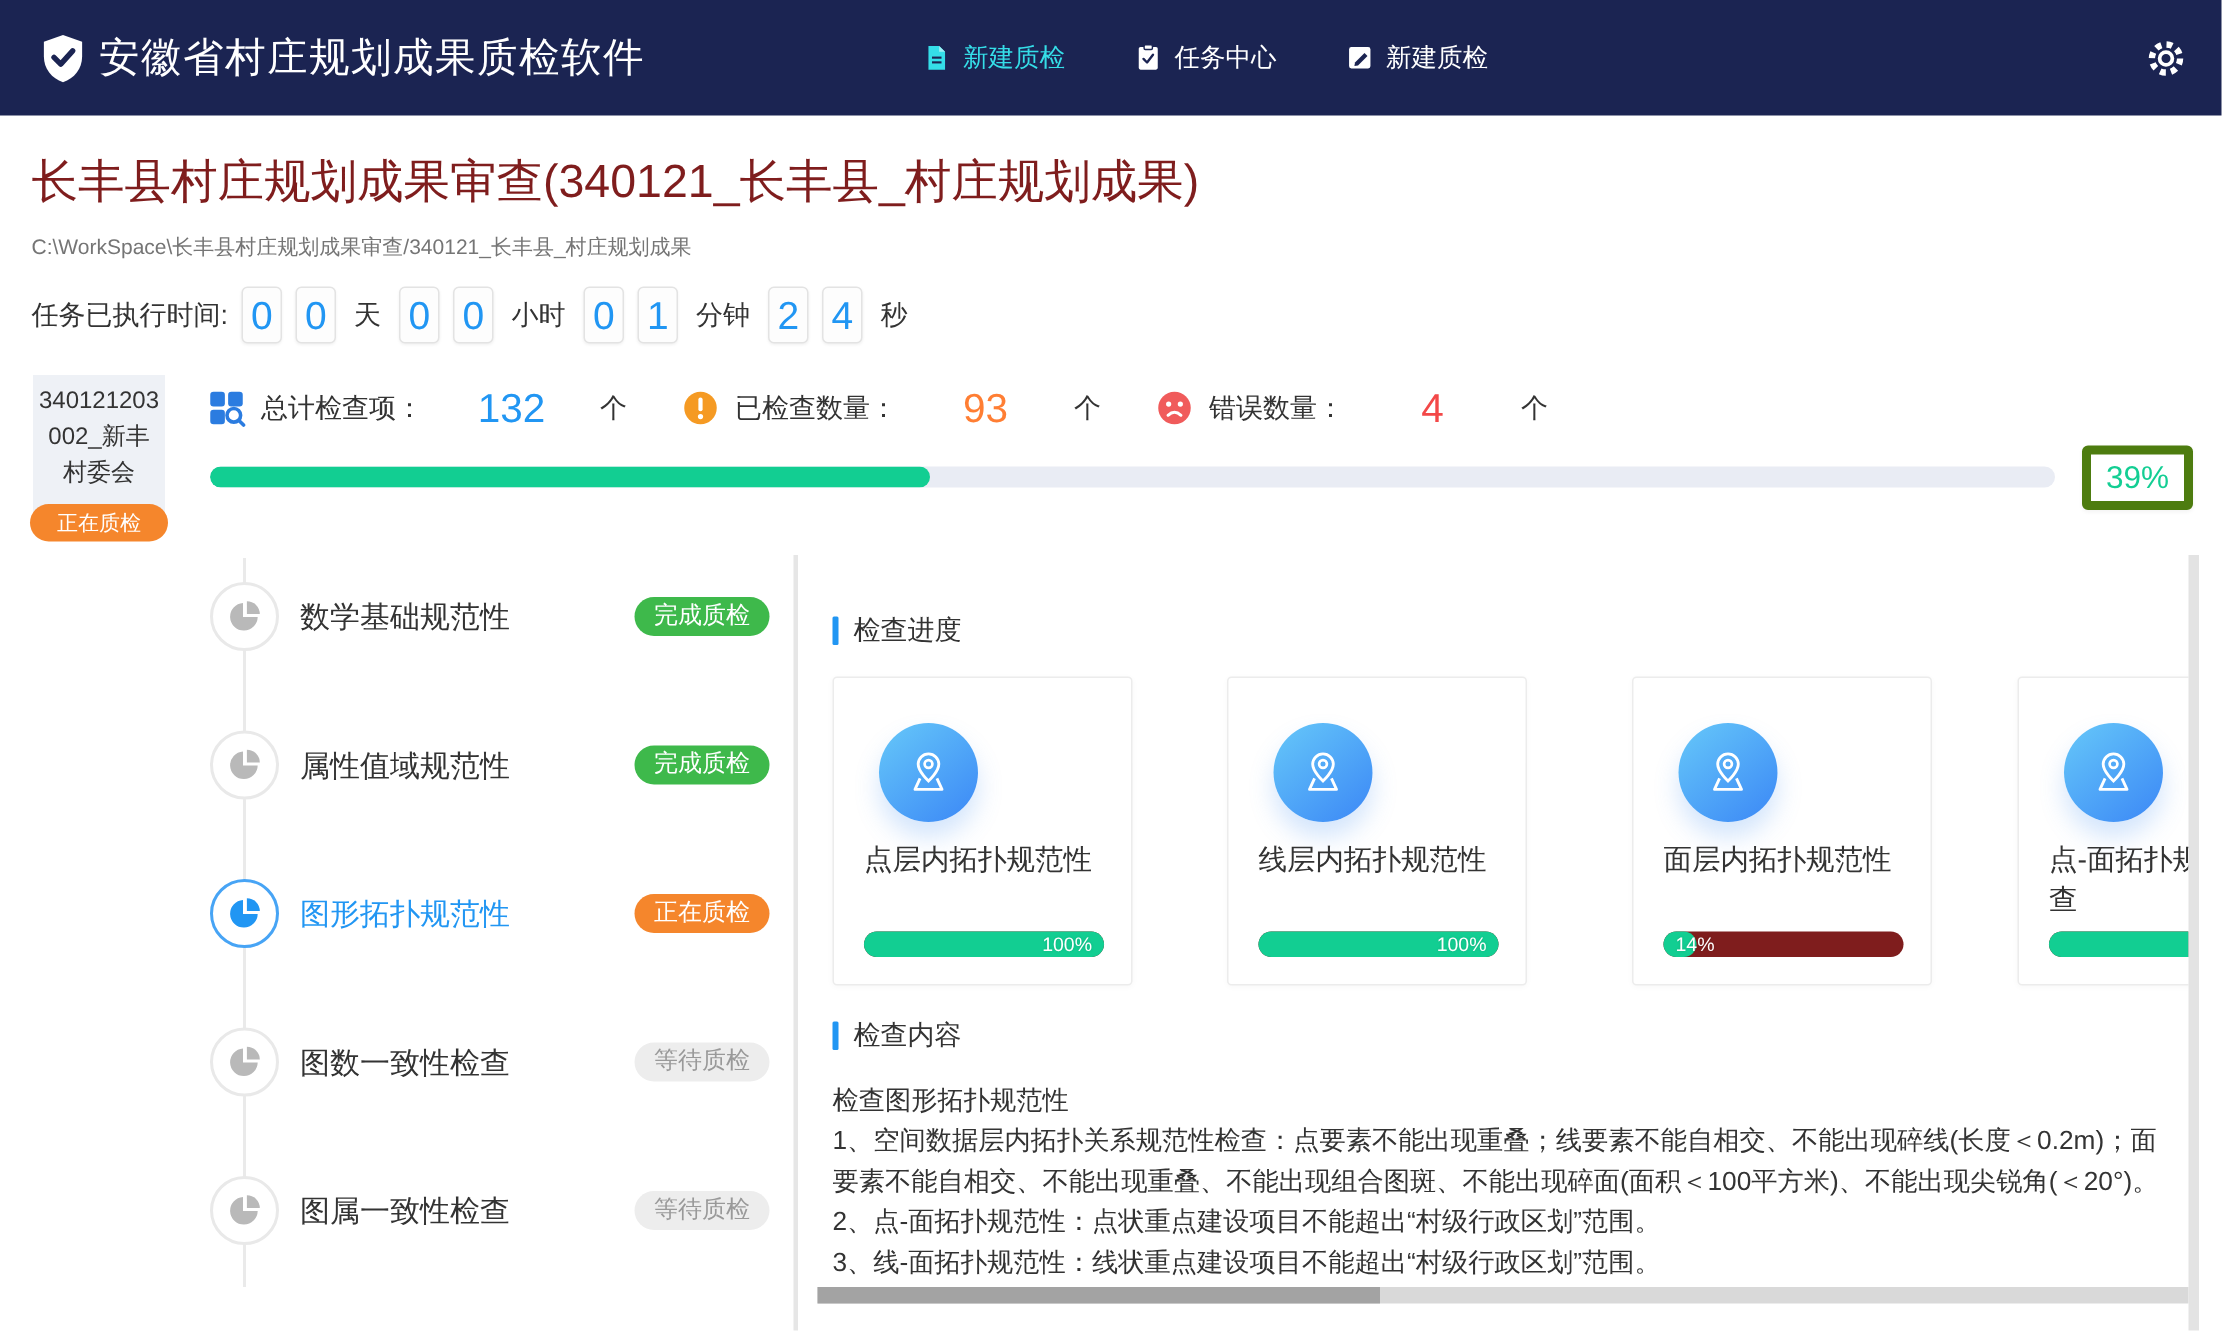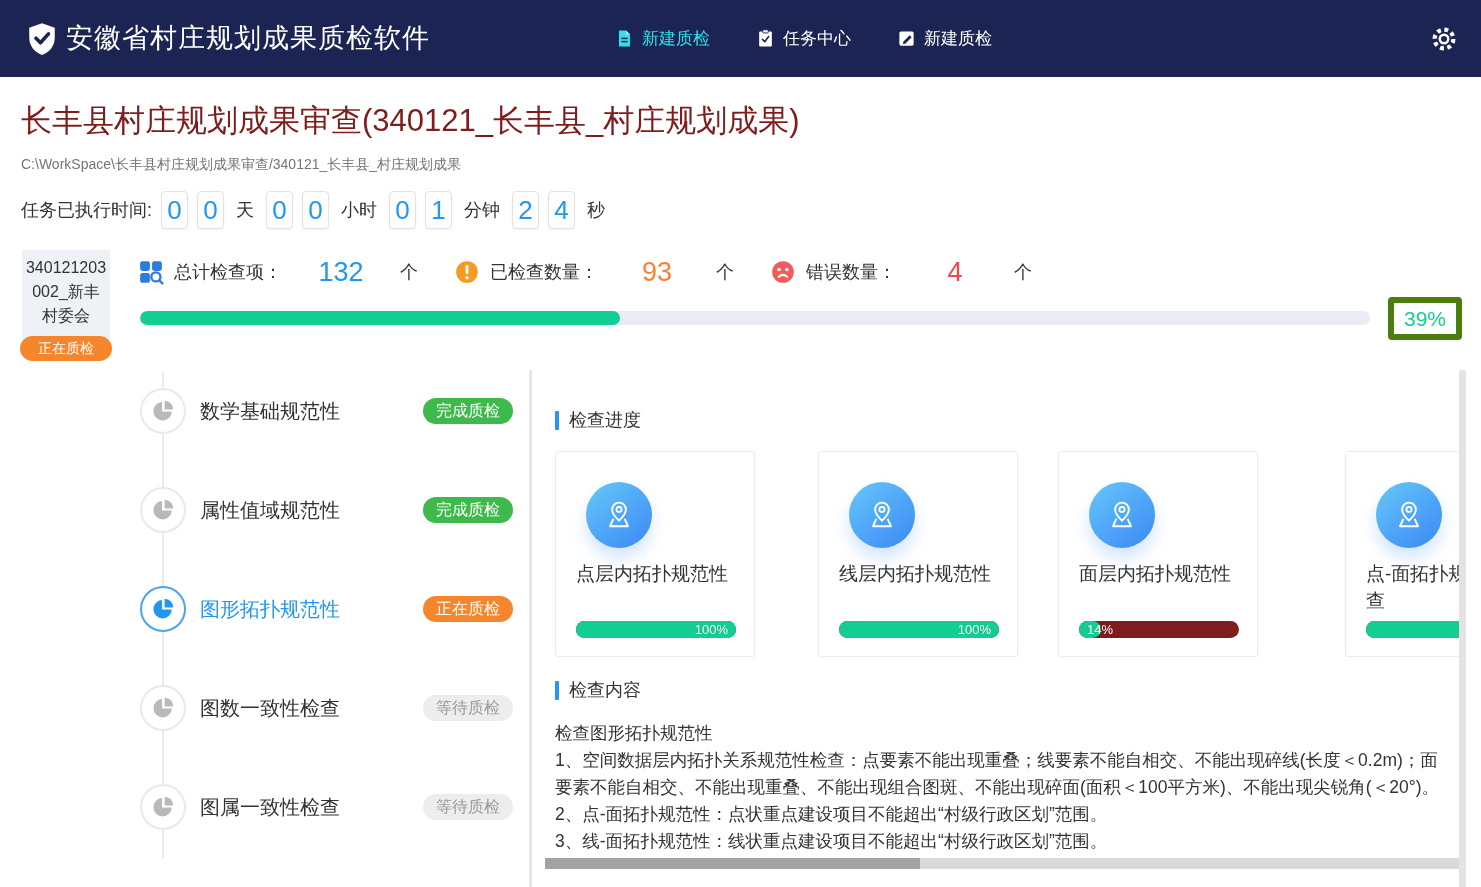--- a/index.html
+++ b/index.html
@@ -299,21 +299,21 @@
         <path d="M11 17.5 L8 24 H24 L21 17.5" stroke="#fff" stroke-width="1.7" fill="none" stroke-linejoin="round"></path>
       </svg>
     </span>
     <div class="card-label">线层内拓扑规范性</div>
     <div class="card-bar">
       <div class="fill" style="width: 100%;"></div>
       <span class="bar-label">100%</span>
     </div>
   </div>
 
-  <div class="card low" style="left:518px;padding-left:16px;">
+  <div class="card low" style="left:548px;padding-left:16px;">
     <span class="card-icon">
       <svg viewBox="0 0 32 28" width="36" height="32">
         <path d="M16 3 C12.6 3 9.9 5.7 9.9 9.1 C9.9 13.4 16 19 16 19 C16 19 22.1 13.4 22.1 9.1 C22.1 5.7 19.4 3 16 3 Z" stroke="#fff" stroke-width="1.7" fill="none"></path>
         <circle cx="16" cy="9" r="2.3" stroke="#fff" stroke-width="1.6" fill="none"></circle>
         <path d="M11 17.5 L8 24 H24 L21 17.5" stroke="#fff" stroke-width="1.7" fill="none" stroke-linejoin="round"></path>
       </svg>
     </span>
     <div class="card-label">面层内拓扑规范性</div>
     <div class="card-bar">
       <div class="fill" style="width: 14%;"></div>

